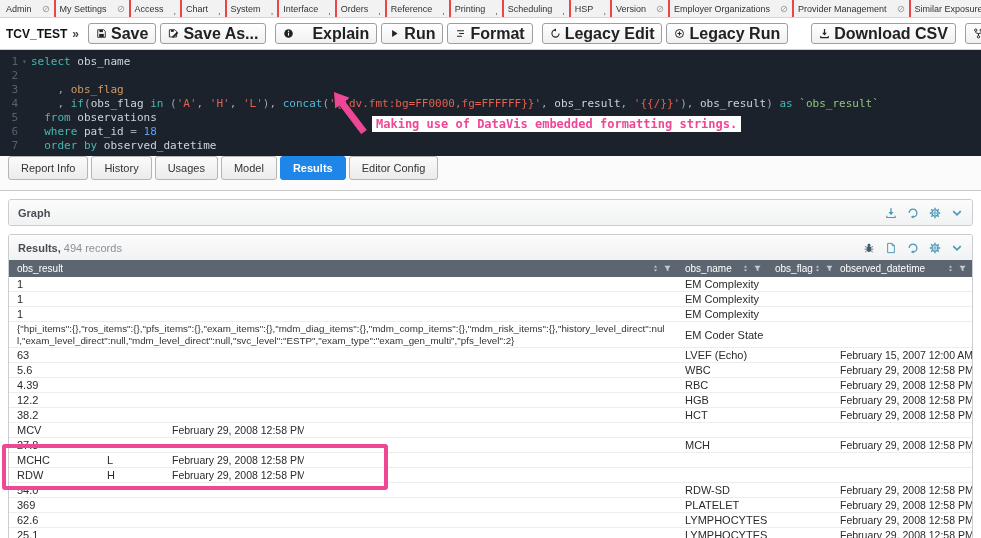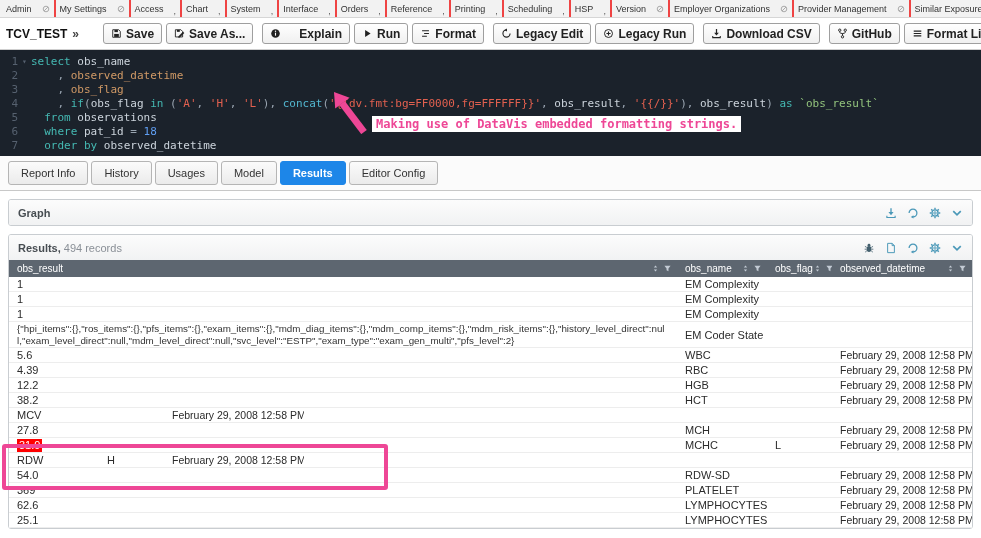--- a/index.html
+++ b/index.html
@@ -13,45 +13,45 @@
   .topnav{height:18px;background:#f2f2f2;border-bottom:1px solid #d6d6d6;display:flex;
     align-items:center;padding:0 2px;overflow:hidden;white-space:nowrap}
   .nav-item{display:inline-flex;align-items:center;gap:10px;padding:0 4px;font-size:9px;
     color:#333;height:100%;border-right:2px solid #ef4444;cursor:pointer}
   .nav-item .icn svg{width:8px;height:8px}
   .nav-item .icn{color:#999}
   .nav-comma{color:#555;font-size:9px;line-height:6px;align-self:flex-end;padding-bottom:3px}
 
   
   .toolbar{display:flex;align-items:center;gap:4px;padding:5px 6px;border-bottom:1px solid #cfcfcf;background:#fff}
-  .report-name{font-size:12px;font-weight:bold;color:#111;margin-right:20px;display:inline-flex;align-items:center;gap:5px}
+  .report-name{font-size:12px;font-weight:bold;color:#111;margin-right:5px;display:inline-flex;align-items:center;gap:5px}
   .report-chevron{color:#444;font-weight:bold;cursor:pointer}
   .toolbar-buttons{display:flex;gap:4px;align-items:center}
-  .tbtn{display:inline-flex;align-items:center;gap:4px;font-family:inherit;font-size:12px;font-weight:bold;
+  .tbtn{display:inline-flex;align-items:center;gap:4px;font-family:inherit;font-size:16px;font-weight:bold;
     color:#222;background:linear-gradient(#ffffff,#f0f0f0);border:1px solid #9f9f9f;border-radius:3px;
     padding:2px 7px;height:21px;cursor:pointer;white-space:nowrap}
   .tbtn .icn svg{width:11px;height:11px}
 
   
   .editor{position:relative;background:#1b222b;height:106px;padding-top:5px;overflow:hidden}
   .code-line{display:flex;font-family:"DejaVu Sans Mono",monospace;font-size:11px;line-height:14px;white-space:pre}
   .gutter{width:18px;text-align:right;color:#56616f;flex:0 0 auto}
   .fold{width:13px;color:#56616f;font-size:8px;text-align:center;flex:0 0 auto}
   .tok-k{color:#45b9b3}.tok-i{color:#ccd4dc}.tok-o{color:#d19a66}.tok-s{color:#e2604f}
   .tok-n{color:#5f9ef2}.tok-p{color:#9aa5b1}.tok-f{color:#52b7d0}.tok-b{color:#93c47d}
 
   
   .annotation-arrow{position:absolute;left:328px;top:88px;z-index:60;color:var(--pink);pointer-events:none}
   .ann-text{position:absolute;left:372px;top:116px;z-index:60;background:#fff;color:var(--pink);
     font-family:"DejaVu Sans Mono",monospace;font-weight:bold;font-size:12px;padding:1px 4px;white-space:nowrap}
   .pink-box{position:absolute;left:2px;top:444px;width:386px;height:46px;border:4px solid var(--pink);
     border-radius:3px;z-index:50;pointer-events:none}
 
   
-  .tabsbar{display:flex;gap:3px;align-items:flex-end;height:35px;padding:0 8px 5px 8px;background:#fbfbfb;
+  .tabsbar{display:flex;gap:3px;align-items:flex-start;height:35px;padding:0 8px 5px 8px;background:#fbfbfb;
     border-bottom:1px solid #c8c8c8}
   .tab{font-family:inherit;font-size:11px;color:#333;background:linear-gradient(#fbfbfb,#ebebeb);
     border:1px solid #b5b5b5;border-radius:3px;padding:0 12px;height:24px;cursor:pointer}
   .tab.active{background:var(--accent);color:#fff;border-color:var(--accent);font-weight:bold}
 
   
   .content{padding:8px;display:flex;flex-direction:column;gap:8px}
   .panel{border:1px solid #c9cdd1;border-radius:3px;overflow:hidden;background:#fff}
   .panel-header{display:flex;align-items:center;height:25px;padding:0 9px;
     background:linear-gradient(#fcfcfc,#f1f2f3)}
@@ -241,21 +241,21 @@
       </button>
       <button class="tbtn">
         <span class="icn">
           <svg viewBox="0 0 16 16">
             <circle cx="8" cy="8" r="5.8" fill="none" stroke="currentColor" stroke-width="1.4"></circle>
             <path d="M8 5v6M5 8h6" stroke="currentColor" stroke-width="1.6"></path>
           </svg>
         </span>
         <span class="tbtn-label">Legacy Run</span>
       </button>
-      <button class="tbtn" style="margin-left: 5px;">
+      <button class="tbtn" style="margin-left: 19px;">
         <span class="icn">
           <svg viewBox="0 0 16 16">
             <path d="M8 1.5v6" stroke="currentColor" stroke-width="1.8"></path>
             <path d="M4.6 6.8h6.8L8 11z" fill="currentColor"></path>
             <path d="M2.5 11.5v2.5h11v-2.5" fill="none" stroke="currentColor" stroke-width="1.5"></path>
           </svg>
         </span>
         <span class="tbtn-label">Download CSV</span>
       </button>
       <button class="tbtn" style="margin-left: 5px;">
@@ -285,21 +285,21 @@
           </svg>
         </span>
         <span class="tbtn-label">Model</span>
       </button>
     </div>
 </div>
 
 <div class="editor">
   <div>
       <div class="code-line"><span class="gutter">1</span><span class="fold">▾</span><span class="code"><span class="tok-k">select</span><span class="tok-i"> obs_name</span></span></div>
-      <div class="code-line"><span class="gutter">2</span><span class="fold"> </span><span class="code"><span class="tok-p">    , </span><span class="tok-o">observed_datetime</span></span></div>
+      <div class="code-line"><span class="gutter">2</span><span class="fold"> </span></div>
       <div class="code-line"><span class="gutter">3</span><span class="fold"> </span><span class="code"><span class="tok-p">    , </span><span class="tok-o">obs_flag</span></span></div>
       <div class="code-line"><span class="gutter">4</span><span class="fold"> </span><span class="code"><span class="tok-p">    , </span><span class="tok-k">if</span><span class="tok-p">(</span><span class="tok-i">obs_flag </span><span class="tok-k">in</span><span class="tok-p"> (</span><span class="tok-s">'A'</span><span class="tok-p">, </span><span class="tok-s">'H'</span><span class="tok-p">, </span><span class="tok-s">'L'</span><span class="tok-p">), </span><span class="tok-f">concat</span><span class="tok-p">(</span><span class="tok-s">'{{dv.fmt:bg=FF0000,fg=FFFFFF}}'</span><span class="tok-p">, </span><span class="tok-i">obs_result</span><span class="tok-p">, </span><span class="tok-s">'{{/}}'</span><span class="tok-p">), </span><span class="tok-i">obs_result</span><span class="tok-p">) </span><span class="tok-k">as</span><span class="tok-p"> </span><span class="tok-b">`obs_result`</span></span></div>
       <div class="code-line"><span class="gutter">5</span><span class="fold"> </span><span class="code"><span class="tok-p">  </span><span class="tok-k">from</span><span class="tok-i"> observations</span></span></div>
       <div class="code-line"><span class="gutter">6</span><span class="fold"> </span><span class="code"><span class="tok-p">  </span><span class="tok-k">where</span><span class="tok-i"> pat_id </span><span class="tok-p">= </span><span class="tok-n">18</span></span></div>
       <div class="code-line"><span class="gutter">7</span><span class="fold"> </span><span class="code"><span class="tok-p">  </span><span class="tok-k">order by</span><span class="tok-i"> observed_datetime</span></span></div>
     </div>
 </div>
 
 <div class="annotation-arrow"><svg width="42" height="46" viewBox="0 0 42 46">
       <path d="M36 44L14 15" stroke="currentColor" stroke-width="7" fill="none"></path>
@@ -481,20 +481,26 @@
             <div class="td col-obs_flag"></div>
             <div class="td col-observed_datetime"></div>
           </div>
           <div class="tr json-row">
             <div class="td col-obs_result json-cell">{"hpi_items":{},"ros_items":{},"pfs_items":{},"exam_items":{},"mdm_diag_items":{},"mdm_comp_items":{},"mdm_risk_items":{},"history_level_direct":null,"exam_level_direct":null,"mdm_level_direct":null,"svc_level":"ESTP","exam_type":"exam_gen_multi","pfs_level":2}</div>
             <div class="td col-obs_name">EM Coder State</div>
             <div class="td col-obs_flag"></div>
             <div class="td col-observed_datetime"></div>
           </div>
           <div class="tr">
+            <div class="td col-obs_result">63</div>
+            <div class="td col-obs_name">LVEF (Echo)</div>
+            <div class="td col-obs_flag"></div>
+            <div class="td col-observed_datetime">February 15, 2007 12:00 AM</div>
+          </div>
+          <div class="tr">
             <div class="td col-obs_result">5.6</div>
             <div class="td col-obs_name">WBC</div>
             <div class="td col-obs_flag"></div>
             <div class="td col-observed_datetime">February 29, 2008 12:58 PM</div>
           </div>
           <div class="tr">
             <div class="td col-obs_result">4.39</div>
             <div class="td col-obs_name">RBC</div>
             <div class="td col-obs_flag"></div>
             <div class="td col-observed_datetime">February 29, 2008 12:58 PM</div>
@@ -516,23 +522,20 @@
             <div class="td col-obs_flag"></div>
             <div class="td col-observed_datetime">February 29, 2008 12:58 PM</div>
           </div>
           <div class="tr">
             <div class="td col-obs_result">27.8</div>
             <div class="td col-obs_name">MCH</div>
             <div class="td col-obs_flag"></div>
             <div class="td col-observed_datetime">February 29, 2008 12:58 PM</div>
           </div>
           <div class="tr">
-            <div class="td col-obs_result">
-              <span class="flag-chip">31.9</span>
-            </div>
             <div class="td col-obs_name">MCHC</div>
             <div class="td col-obs_flag">L</div>
             <div class="td col-observed_datetime">February 29, 2008 12:58 PM</div>
           </div>
           <div class="tr">
             <div class="td col-obs_name">RDW</div>
             <div class="td col-obs_flag">H</div>
             <div class="td col-observed_datetime">February 29, 2008 12:58 PM</div>
           </div>
           <div class="tr">

